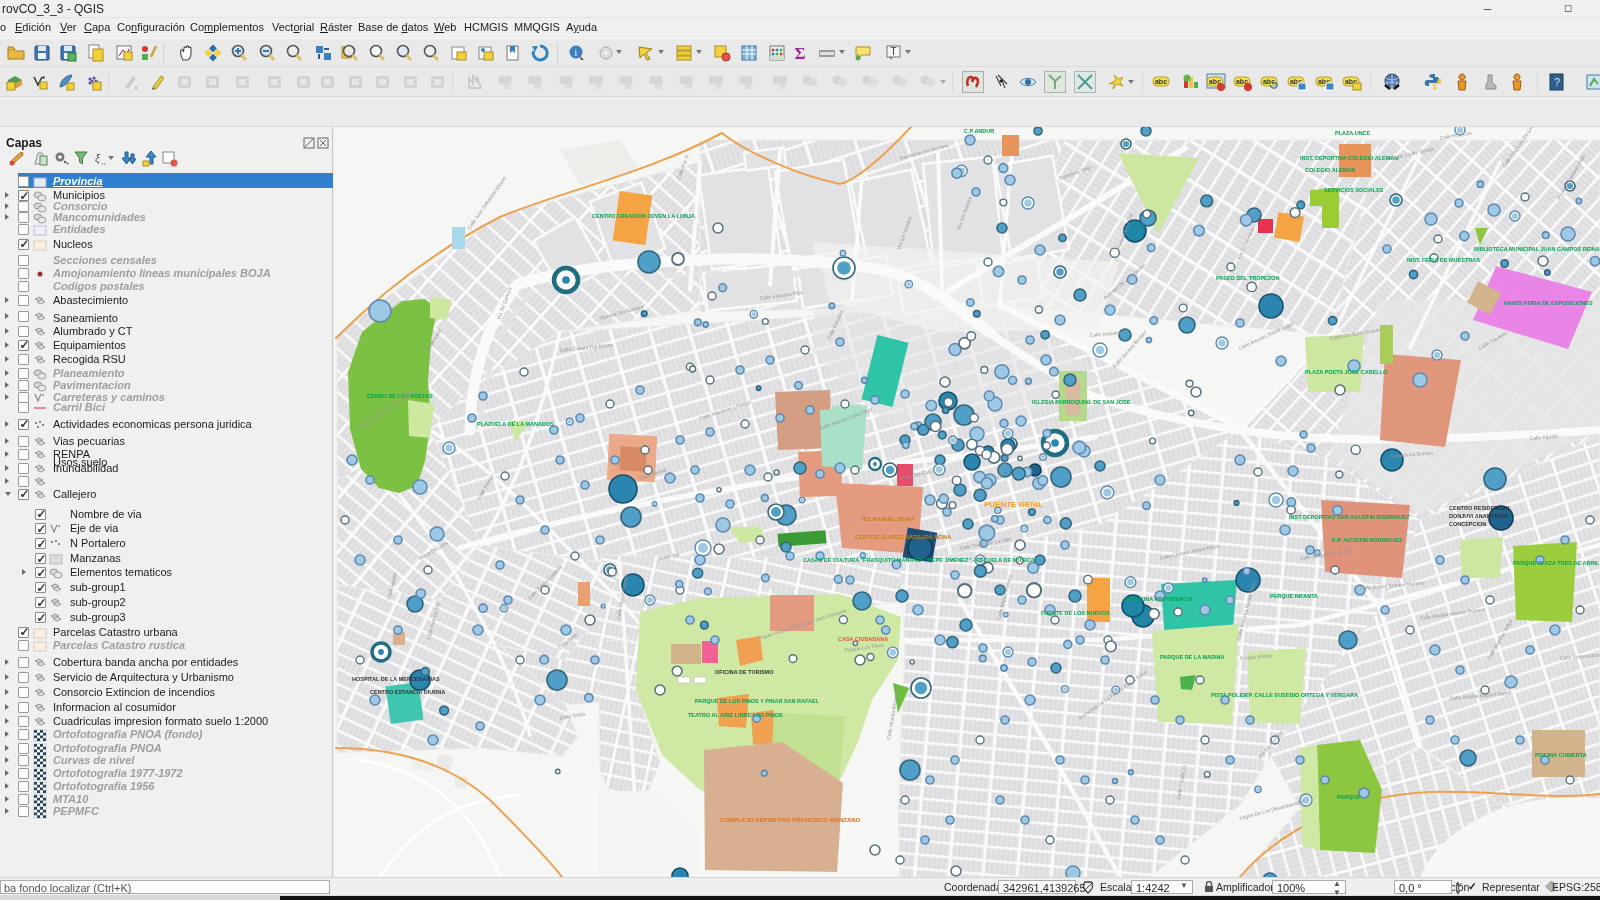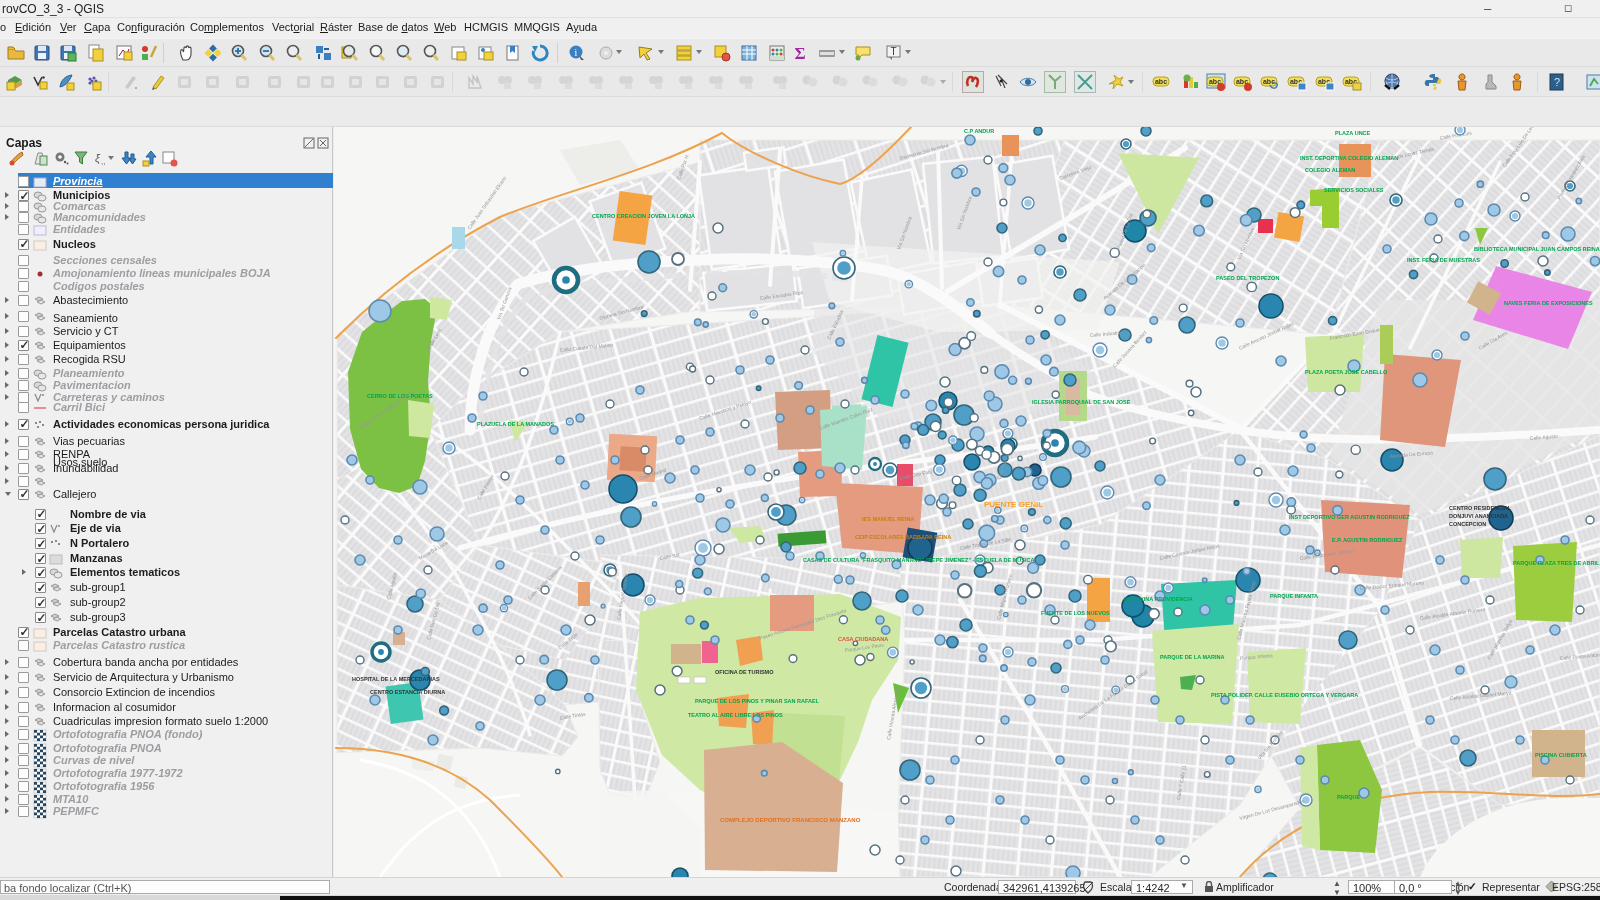--- a/index.html
+++ b/index.html
@@ -7,21 +7,21 @@
 #titlebar{position:absolute;left:0;top:0;width:1600px;height:18px;background:#f0f0f0;border-bottom:1px solid #e2e2e2;font-size:12px;color:#222}
 #menubar{position:absolute;left:0;top:18px;width:1600px;height:20px;background:#f0f0f0;font-size:11px;color:#1a1a1a}
 .mi{position:absolute;top:3px}
 #tb1{position:absolute;left:0;top:38px;width:1600px;height:29px;background:#e9e9e9;border-top:1px solid #f5f5f5;border-bottom:1px solid #dcdcdc}
 #tb2{position:absolute;left:0;top:67px;width:1600px;height:30px;background:#e9e9e9;border-bottom:1px solid #dcdcdc}
 #tb3{position:absolute;left:0;top:97px;width:1600px;height:30px;background:#ebebeb;border-bottom:1px solid #dadada}
 #panel{position:absolute;left:0;top:127px;width:333px;height:750px;background:#f0f0f0;border-right:1px solid #c8c8c8}
 .prow{position:absolute;left:0;width:333px;height:14px;font-size:11px;white-space:nowrap}
 .gray{color:#9d9da2;font-style:italic;font-weight:bold}
 .blk{color:#1c1c1c}
-.bld{font-weight:bold}
+.bld{font-weight:normal}
 .cb{position:absolute;top:1.5px;width:11px;height:11px;background:#fdfdfd;border:1px solid #9a9a9a;border-radius:1px}
 .cbc{position:absolute;top:1.5px;width:11px;height:11px;background:#fdfdfd;border:1px solid #8a8a8a;border-radius:1px}
 .cbc:after{content:"\2713";position:absolute;left:0.5px;top:-2.5px;font-size:12px;color:#333;font-weight:bold}
 .arr{position:absolute;top:3.5px;width:0;height:0;border-left:4px solid #6a6a6a;border-top:3.5px solid transparent;border-bottom:3.5px solid transparent}
 .arrd{position:absolute;top:5px;width:0;height:0;border-top:4px solid #6a6a6a;border-left:3.5px solid transparent;border-right:3.5px solid transparent}
 #statusbar{position:absolute;left:0;top:877px;width:1600px;height:18px;background:#efefef;border-top:1px solid #d5d5d5;font-size:10.5px;color:#2a2a2a}
 #blackbar{position:absolute;left:0;top:895px;width:1600px;height:5px;background:#d9d9d9}
 #blackbar .b{position:absolute;left:280px;top:1px;width:1320px;height:4px;background:#111}
 .sb{position:absolute;top:2px;height:14px;background:#fdfdfd;border:1px solid #ababab;font-size:11px}
 #map{position:absolute;left:334px;top:127px;width:1266px;height:750px;background:#f4f4f2}
@@ -507,21 +507,21 @@
       <ellipse cx="5" cy="5" rx="4" ry="3" fill="#d8d8d8" stroke="#999"></ellipse>
       <ellipse cx="9" cy="8" rx="4" ry="3" fill="#e8e8e8" stroke="#999"></ellipse>
     </svg>
     <span class="prow blk bld" style="left:53px;top:62px">Municipios</span>
     <div class="arr" style="left:5px;top:76px"></div>
     <div class="cb" style="left:18px;top:74px"></div>
     <svg class="abs" style="left:33px;top:74px" width="14" height="13" viewBox="0 0 14 13">
       <ellipse cx="5" cy="5" rx="4" ry="3" fill="#d8d8d8" stroke="#999"></ellipse>
       <ellipse cx="9" cy="8" rx="4" ry="3" fill="#e8e8e8" stroke="#999"></ellipse>
     </svg>
-    <span class="prow gray" style="left:53px;top:73px">Comarcas</span>
+    <span class="prow gray" style="left:53px;top:73px">Consorcio</span>
     <div class="arr" style="left:5px;top:87px"></div>
     <div class="cb" style="left:18px;top:85px"></div>
     <svg class="abs" style="left:33px;top:85px" width="14" height="13" viewBox="0 0 14 13">
       <ellipse cx="5" cy="5" rx="4" ry="3" fill="#d8d8d8" stroke="#999"></ellipse>
       <ellipse cx="9" cy="8" rx="4" ry="3" fill="#e8e8e8" stroke="#999"></ellipse>
     </svg>
     <span class="prow gray" style="left:53px;top:84px">Mancomunidades</span>
     <div class="cb" style="left:18px;top:97px"></div>
     <svg class="abs" style="left:33px;top:97px" width="14" height="13" viewBox="0 0 14 13">
       <rect x="1" y="2" width="12" height="9" fill="#eef" stroke="#bbc"></rect>
@@ -554,21 +554,21 @@
       <path d="M2,4 L6,2 L10,4 L6,6 Z" fill="#d0d0d0" stroke="#999"></path>
       <path d="M4,7 L8,5 L12,7 L8,9 Z" fill="#e0e0e0" stroke="#999"></path>
     </svg>
     <span class="prow blk" style="left:53px;top:185px">Saneamiento</span>
     <div class="arr" style="left:5px;top:200.5px"></div>
     <div class="cb" style="left:18px;top:198.5px"></div>
     <svg class="abs" style="left:33px;top:198.5px" width="14" height="13" viewBox="0 0 14 13">
       <path d="M2,4 L6,2 L10,4 L6,6 Z" fill="#d0d0d0" stroke="#999"></path>
       <path d="M4,7 L8,5 L12,7 L8,9 Z" fill="#e0e0e0" stroke="#999"></path>
     </svg>
-    <span class="prow blk" style="left:53px;top:197.5px">Servicio y CT</span>
+    <span class="prow blk" style="left:53px;top:197.5px">Alumbrado y CT</span>
     <div class="arr" style="left:5px;top:214.5px"></div>
     <div class="cbc" style="left:18px;top:212.5px"></div>
     <svg class="abs" style="left:33px;top:212.5px" width="14" height="13" viewBox="0 0 14 13">
       <path d="M2,4 L6,2 L10,4 L6,6 Z" fill="#d0d0d0" stroke="#999"></path>
       <path d="M4,7 L8,5 L12,7 L8,9 Z" fill="#e0e0e0" stroke="#999"></path>
     </svg>
     <span class="prow blk" style="left:53px;top:211.5px">Equipamientos</span>
     <div class="arr" style="left:5px;top:228.5px"></div>
     <div class="cb" style="left:18px;top:226.5px"></div>
     <svg class="abs" style="left:33px;top:226.5px" width="14" height="13" viewBox="0 0 14 13">
@@ -850,21 +850,21 @@
     <span class="abs" style="left:1100px;top:3px">Escala</span>
     <div class="sb" style="left:1131px;width:62px">
       <span class="abs" style="left:4px;top:1px">1:4242</span>
       <span class="abs" style="left:48px;top:0px;color:#555;font-size:8px">▼</span>
     </div>
     <svg class="abs" style="left:1203px;top:3px" width="12" height="12" viewBox="0 0 12 12">
       <rect x="2" y="5" width="8" height="6" fill="#555"></rect>
       <path d="M3.5,5 L3.5,3 A2.5,2.5 0 0 1 8.5,3 L8.5,5" fill="none" stroke="#555" stroke-width="1.4"></path>
     </svg>
     <span class="abs" style="left:1216px;top:3px">Amplificador</span>
-    <div class="sb" style="left:1348px;width:74px">
+    <div class="sb" style="left:1272px;width:74px">
       <span class="abs" style="left:4px;top:1px">100%</span>
     </div>
     <span class="abs" style="left:1333px;top:1px;color:#555;font-size:8px">▲<br>▼</span>
     <span class="abs" style="left:1428px;top:3px">Rotación</span>
     <div class="sb" style="left:1394px;width:58px">
       <span class="abs" style="left:4px;top:1px">0,0 °</span>
     </div>
     <span class="abs" style="left:1454px;top:1px;color:#555;font-size:8px">▲<br>▼</span>
     <span class="abs" style="left:1468px;top:2px;color:#222;font-weight:bold">✓</span>
     <span class="abs" style="left:1482px;top:3px">Representar</span>

